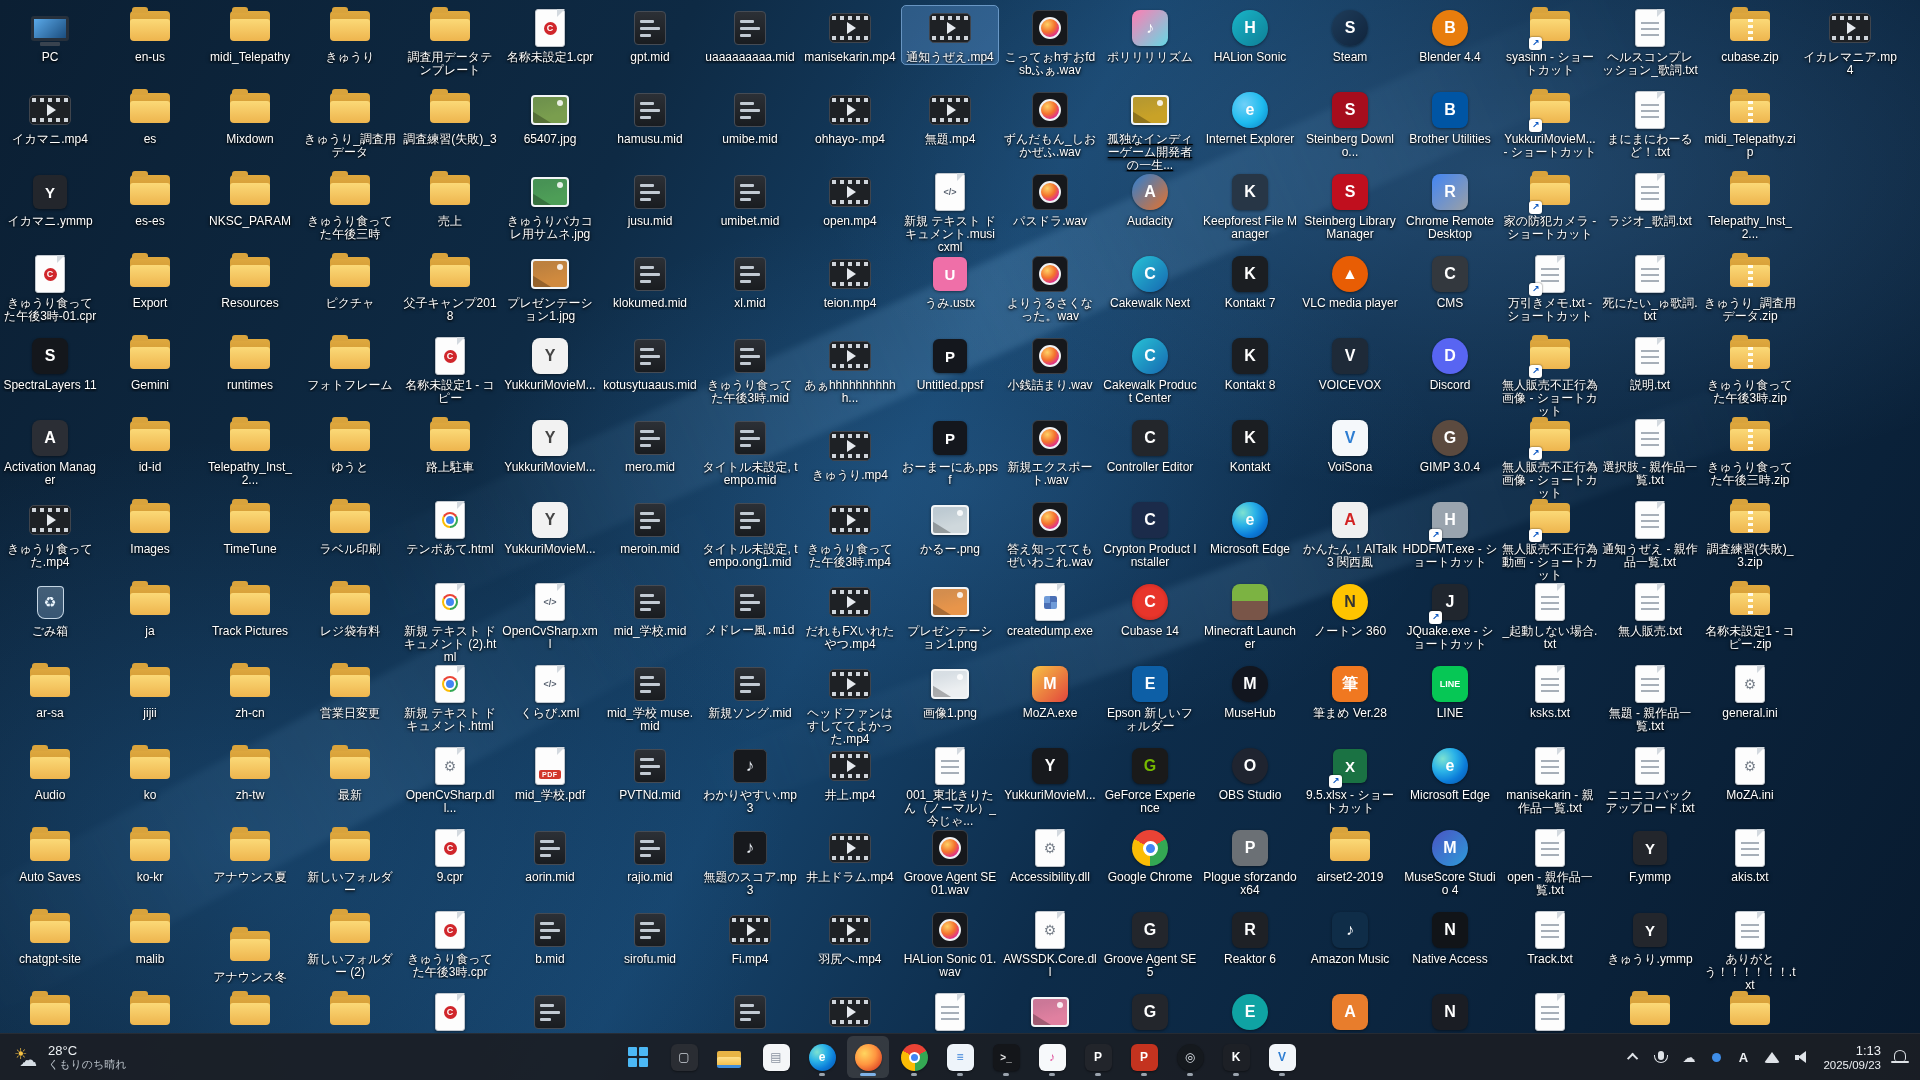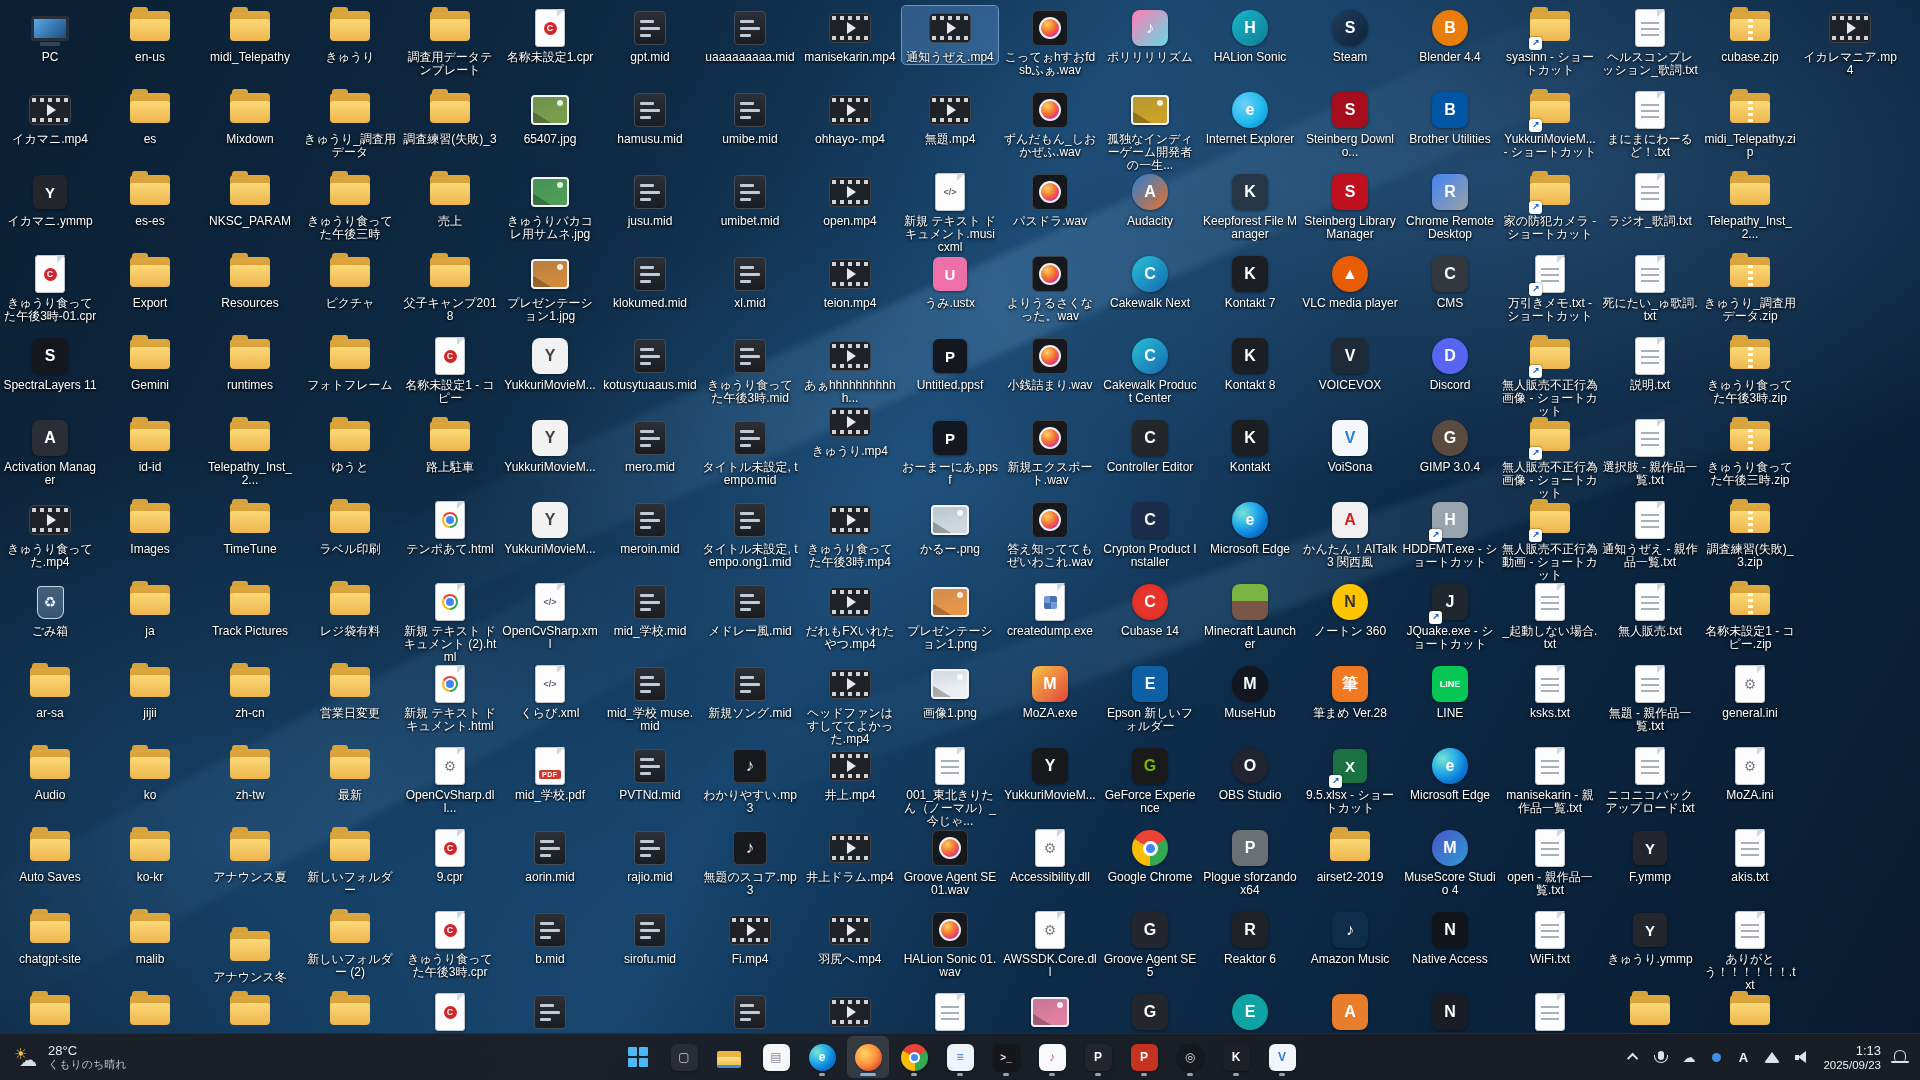--- a/index.html
+++ b/index.html
@@ -449,21 +449,21 @@
       <div class="cell" title="ずんだもん_しおかぜふ.wav" style="left: 1002px; top: 88px;">
         <span class="ic">
           <span style="position: relative; display: flex; align-items: center; justify-content: center;">
             <span class="wv">
               <span class="dsc"></span>
             </span>
           </span>
         </span>
         <span class="label">ずんだもん_しおかぜふ.wav</span>
       </div>
-      <div class="cell" title="孤独なインディーゲーム開発者の一生..." style="left: 1102px; top: 88px;">
+      <div class="cell" title="孤独なインディーゲーム開発者の一生..." style="left: 1102px; top: 88px; text-decoration: underline;">
         <span class="ic">
           <span style="position: relative; display: flex; align-items: center; justify-content: center;">
             <span class="im" style="background: linear-gradient(165deg, rgba(201, 162, 39, 0.9) 20%, rgb(201, 162, 39) 70%);"></span>
           </span>
         </span>
         <span class="label">孤独なインディーゲーム開発者の一生...</span>
       </div>
       <div class="cell" title="Internet Explorer" style="left: 1202px; top: 88px;">
         <span class="ic">
           <span style="position: relative; display: flex; align-items: center; justify-content: center;">
@@ -1090,21 +1090,21 @@
           <span style="position: relative; display: flex; align-items: center; justify-content: center;">
             <span class="md">
               <i></i>
               <i></i>
               <i></i>
             </span>
           </span>
         </span>
         <span class="label">タイトル未設定, tempo.mid</span>
       </div>
-      <div class="cell" title="きゅうり.mp4" style="left: 802px; top: 400px;">
+      <div class="cell" title="きゅうり.mp4" style="left: 802px; top: 424px;">
         <span class="ic">
           <span style="position: relative; display: flex; align-items: center; justify-content: center;">
             <span class="vd">
               <span class="pl"></span>
             </span>
           </span>
         </span>
         <span class="label">きゅうり.mp4</span>
       </div>
       <div class="cell" title="おーまーにあ.ppsf" style="left: 902px; top: 416px;">
@@ -1417,21 +1417,21 @@
           <span style="position: relative; display: flex; align-items: center; justify-content: center;">
             <span class="md">
               <i></i>
               <i></i>
               <i></i>
             </span>
           </span>
         </span>
         <span class="label">mid_学校.mid</span>
       </div>
-      <div class="cell" title="メドレー風.mid" style="left: 702px; top: 580px;">
+      <div class="cell" title="メドレー風.mid" style="left: 702px; top: 580px; font-family: Liberation Mono, monospace;">
         <span class="ic">
           <span style="position: relative; display: flex; align-items: center; justify-content: center;">
             <span class="md">
               <i></i>
               <i></i>
               <i></i>
             </span>
           </span>
         </span>
         <span class="label">メドレー風.mid</span>
@@ -2176,21 +2176,21 @@
         <span class="label">Native Access</span>
       </div>
       <div class="cell" title="WiFi.txt" style="left: 1502px; top: 908px;">
         <span class="ic">
           <span style="position: relative; display: flex; align-items: center; justify-content: center;">
             <span class="pg">
               <span class="ln"></span>
             </span>
           </span>
         </span>
-        <span class="label">WiFi.txt</span>
+        <span class="label">Track.txt</span>
       </div>
       <div class="cell" title="きゅうり.ymmp" style="left: 1602px; top: 908px;">
         <span class="ic">
           <span style="position: relative; display: flex; align-items: center; justify-content: center;">
             <span class="sq" style="background: rgb(35, 38, 44);">Y</span>
           </span>
         </span>
         <span class="label">きゅうり.ymmp</span>
       </div>
       <div class="cell" title="ありがとう！！！！！！.txt" style="left: 1702px; top: 908px;">

